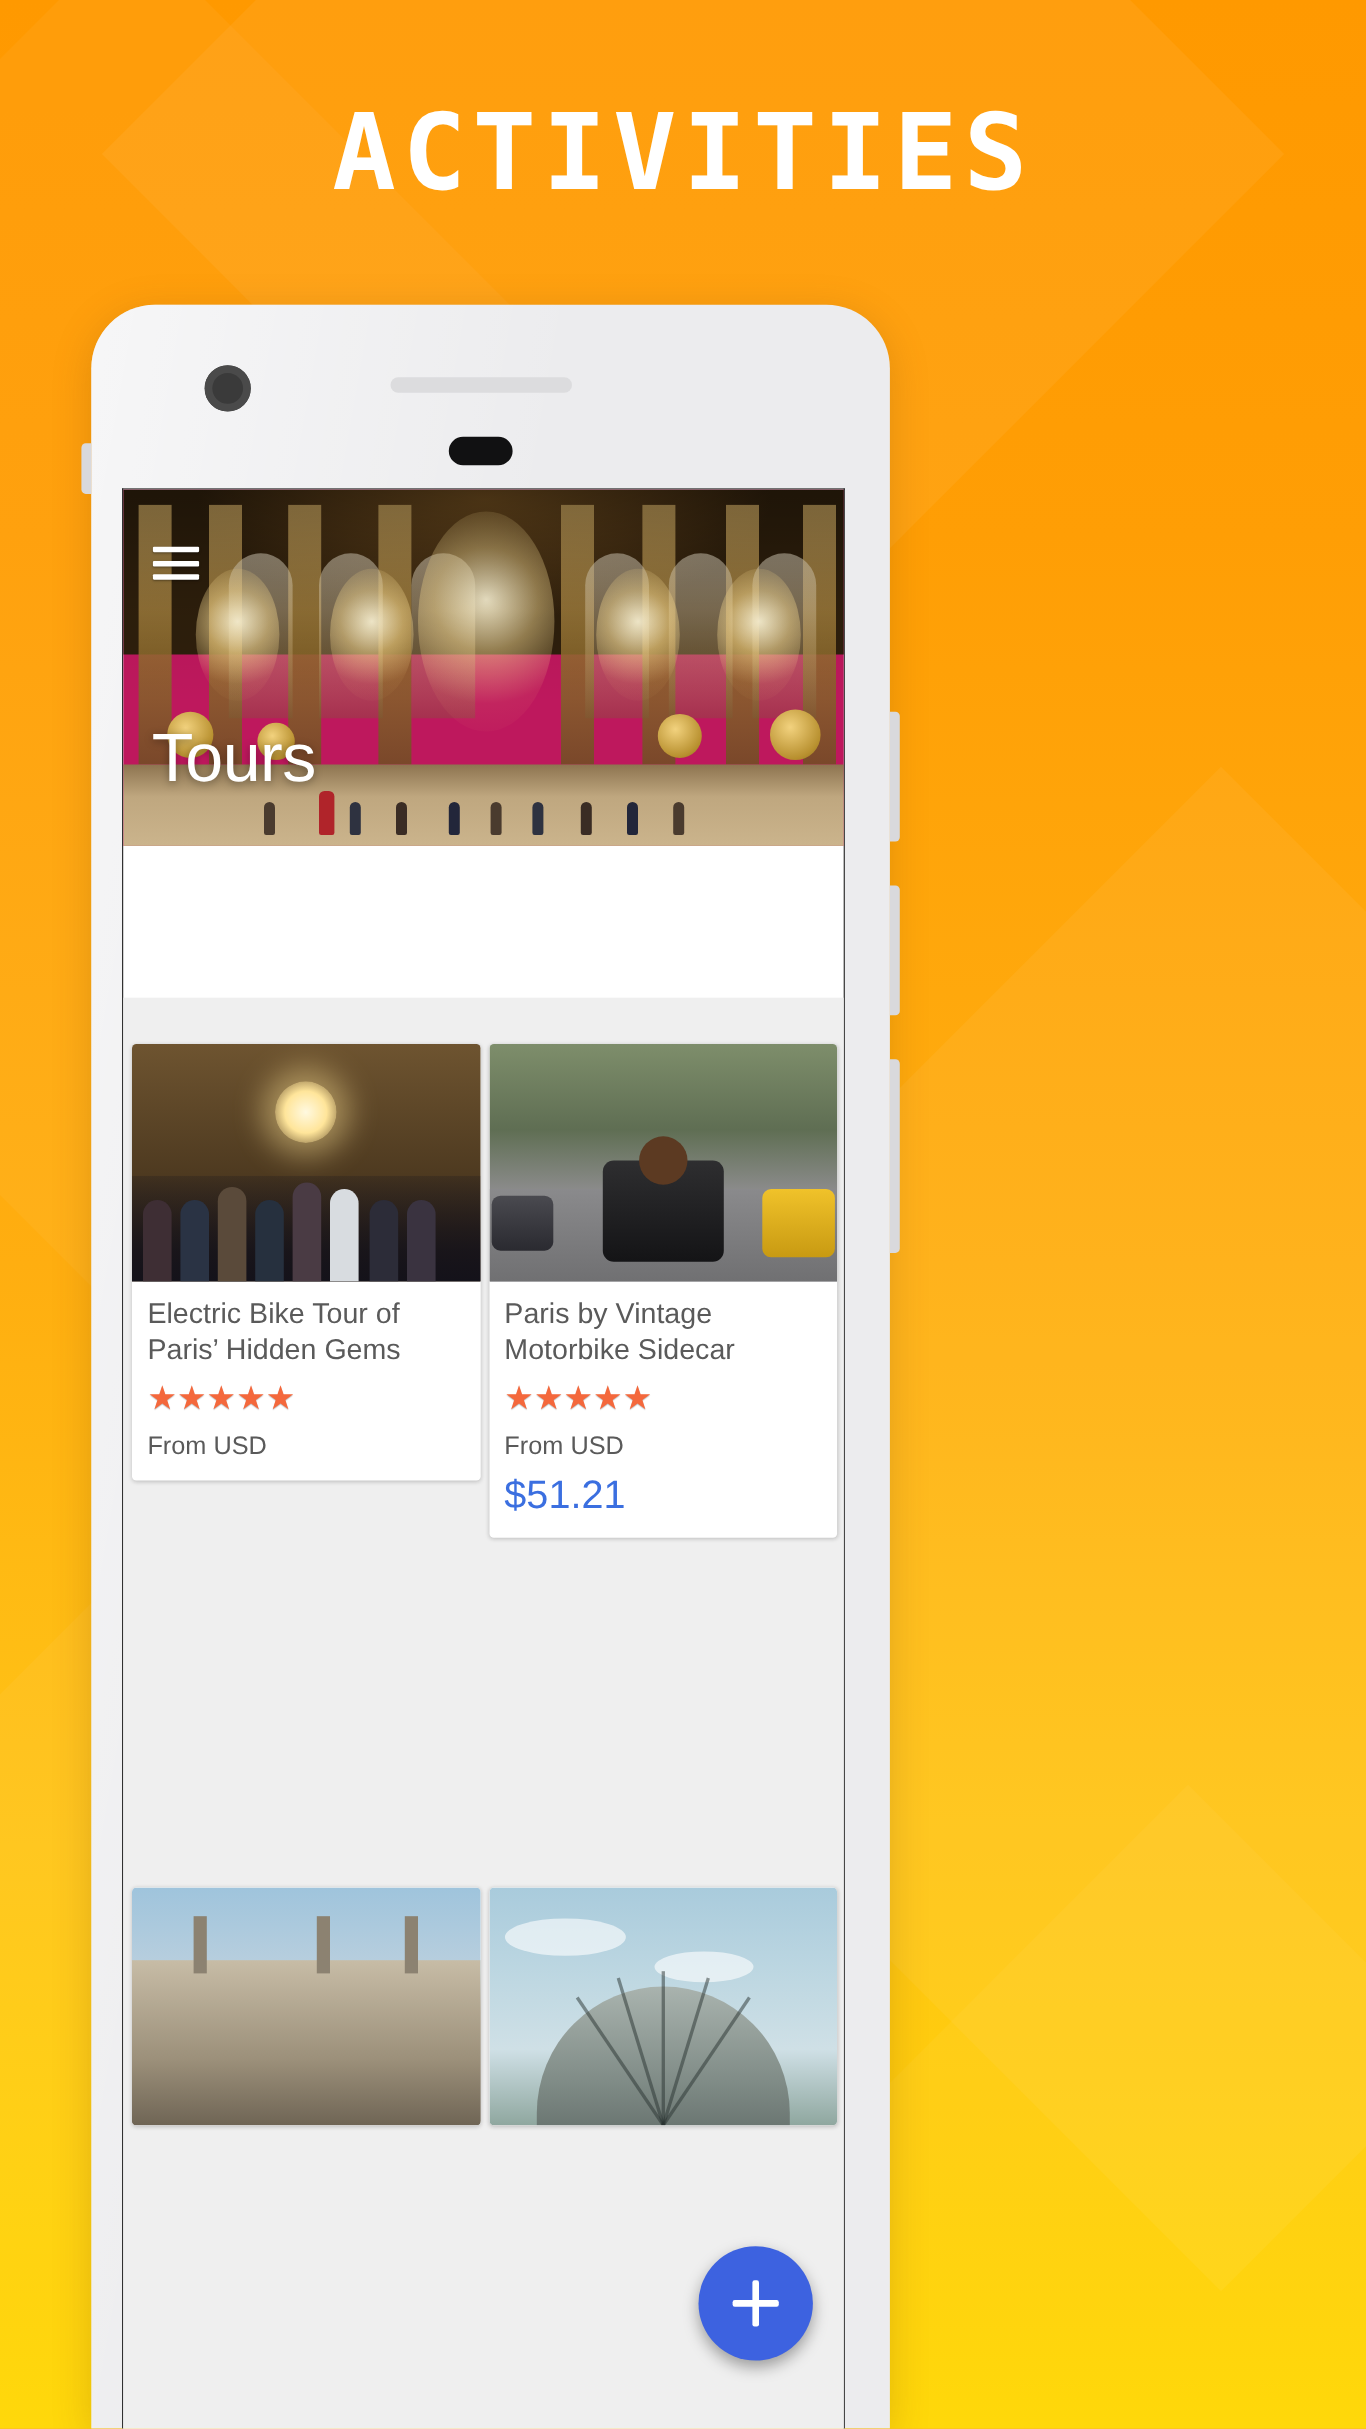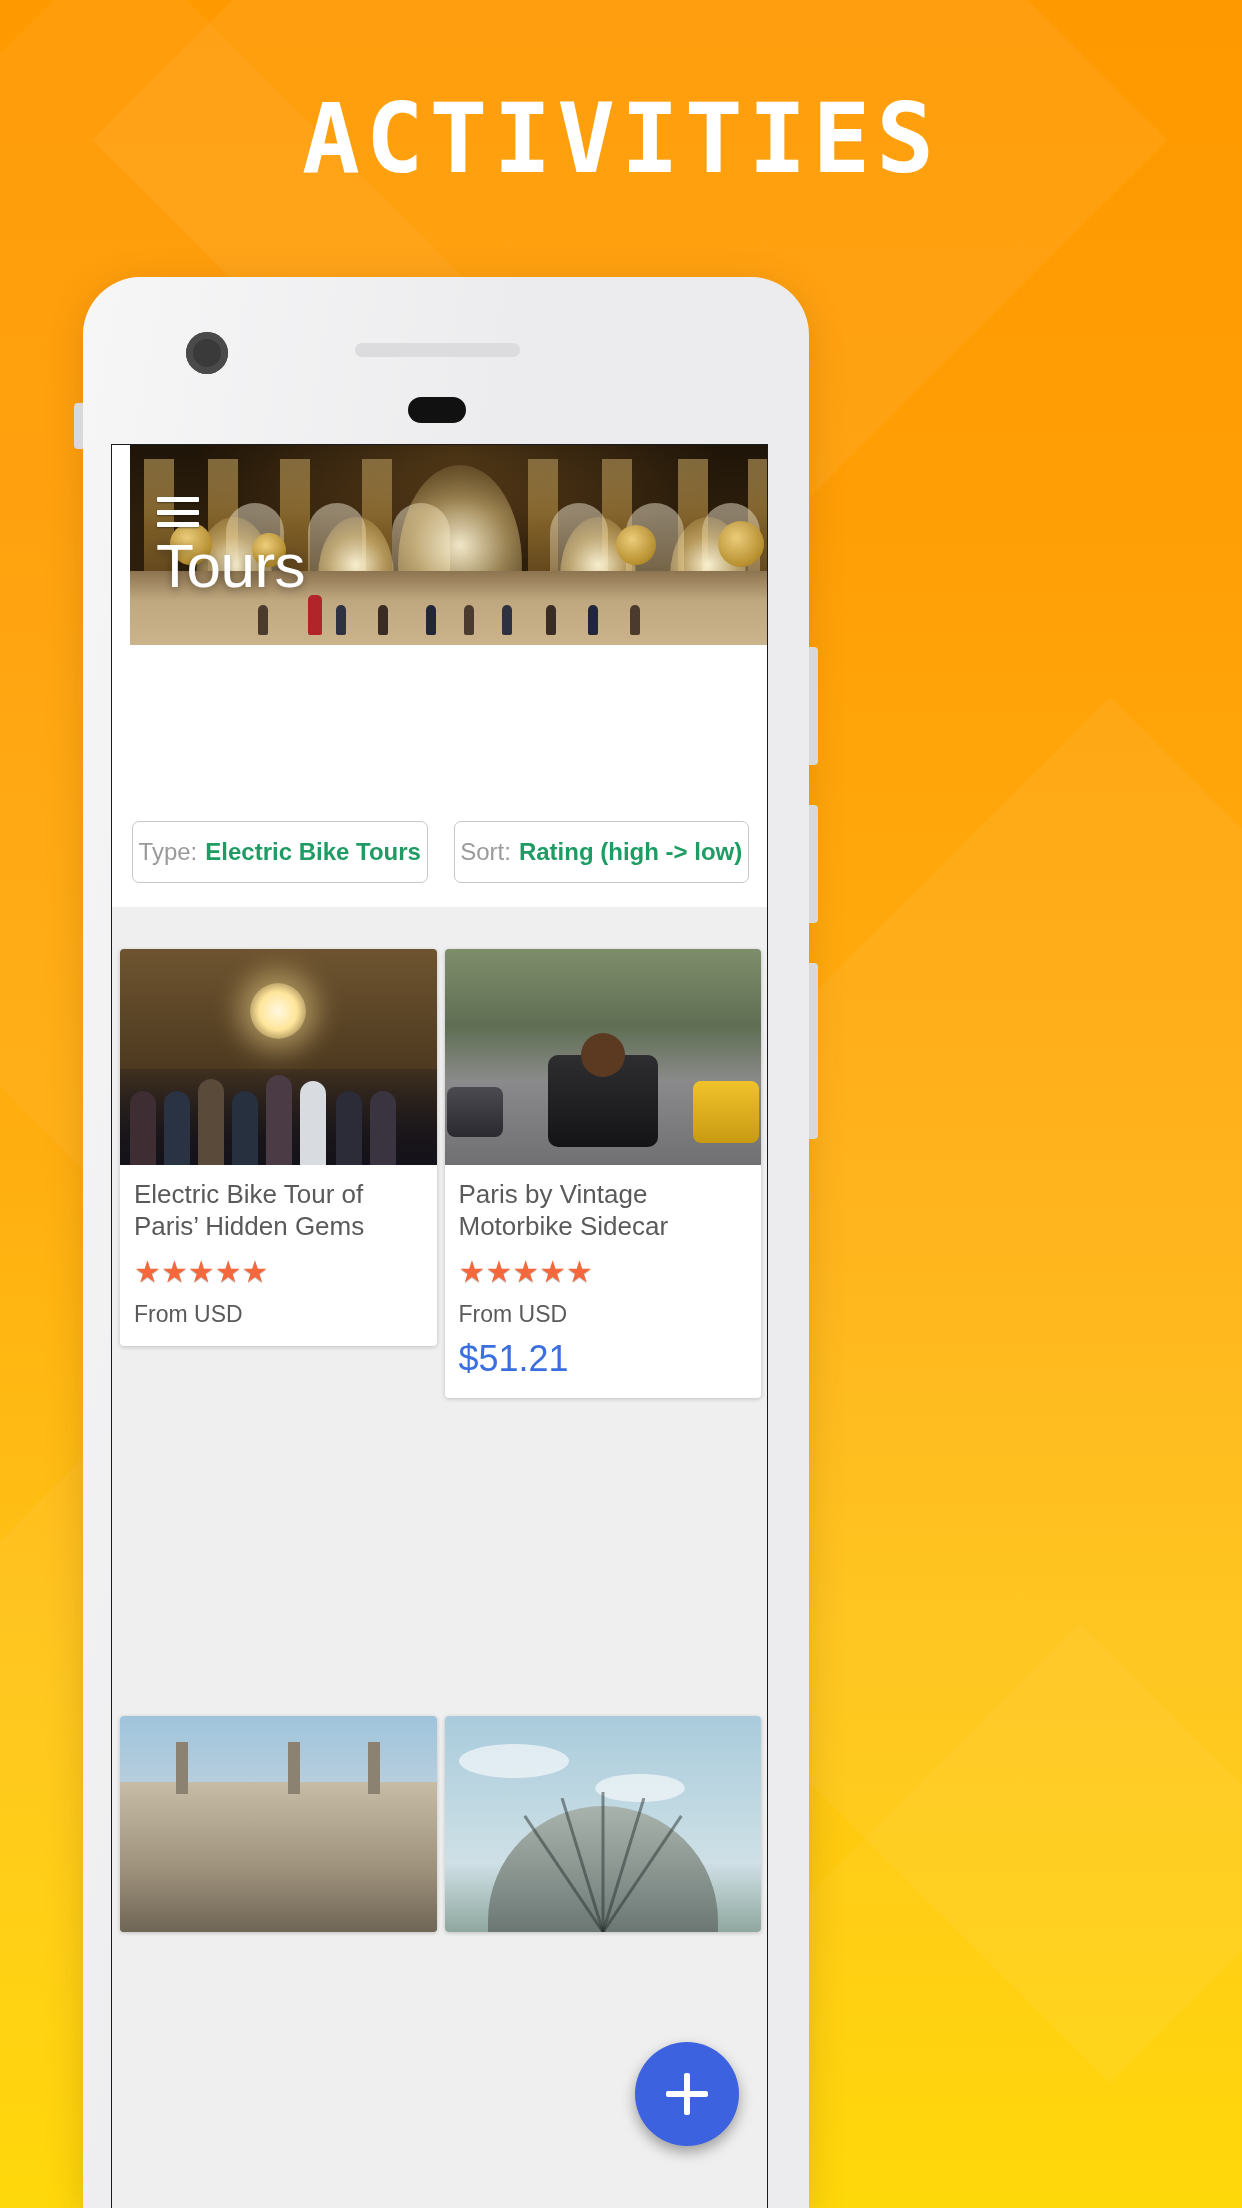--- a/index.html
+++ b/index.html
@@ -184,24 +184,23 @@
     background: #fff;
     border-radius: 1px 1px 0 0;
   }
   #battery span { color: #222; font-size: 17px; line-height: 1; }
 
   
   #hero {
     position: absolute;
     top: 0; left: 0;
     width: 657px;
-    height: 200px;
-    overflow: hidden;
-    background: #4d7c0f;
-    margin-left: 18px;
+    height: 324px;
+    overflow: hidden;
+    background: #be185d;
   }
   #hero-art { position: absolute; inset: 0; }
   #hero-vault {
     position: absolute;
     top: 0; left: 0; right: 0; height: 150px;
     background:
       radial-gradient(ellipse 260px 110px at 50% 6%, #6B4A1E 0%, #4A3214 58%, #2E1F0C 100%);
   }
   #hero-floor {
     position: absolute;
@@ -550,30 +549,20 @@
           <i></i>
             <i></i>
             <i></i>
         </div>
 
         <div id="hero-title">Tours</div>
       </div>
 
 
 
-      <div id="chips">
-        <div class="chip">
-          <span class="chip-label">Type:</span>
-          <span class="chip-value">Electric Bike Tours</span>
-        </div>
-        <div class="chip">
-          <span class="chip-label">Sort:</span>
-          <span class="chip-value">Rating (high -&gt; low)</span>
-        </div>
-      </div>
 
       <div id="grid">
 
         <div class="card">
           <div class="card-inner">
             <div class="card-img img-gallery">
               <div class="sun"></div>
               <div class="crowd"></div>
               <div class="p" style="left:10px;background:#3E2E34"></div>
               <div class="p" style="left:44px;background:#2A3344"></div>

